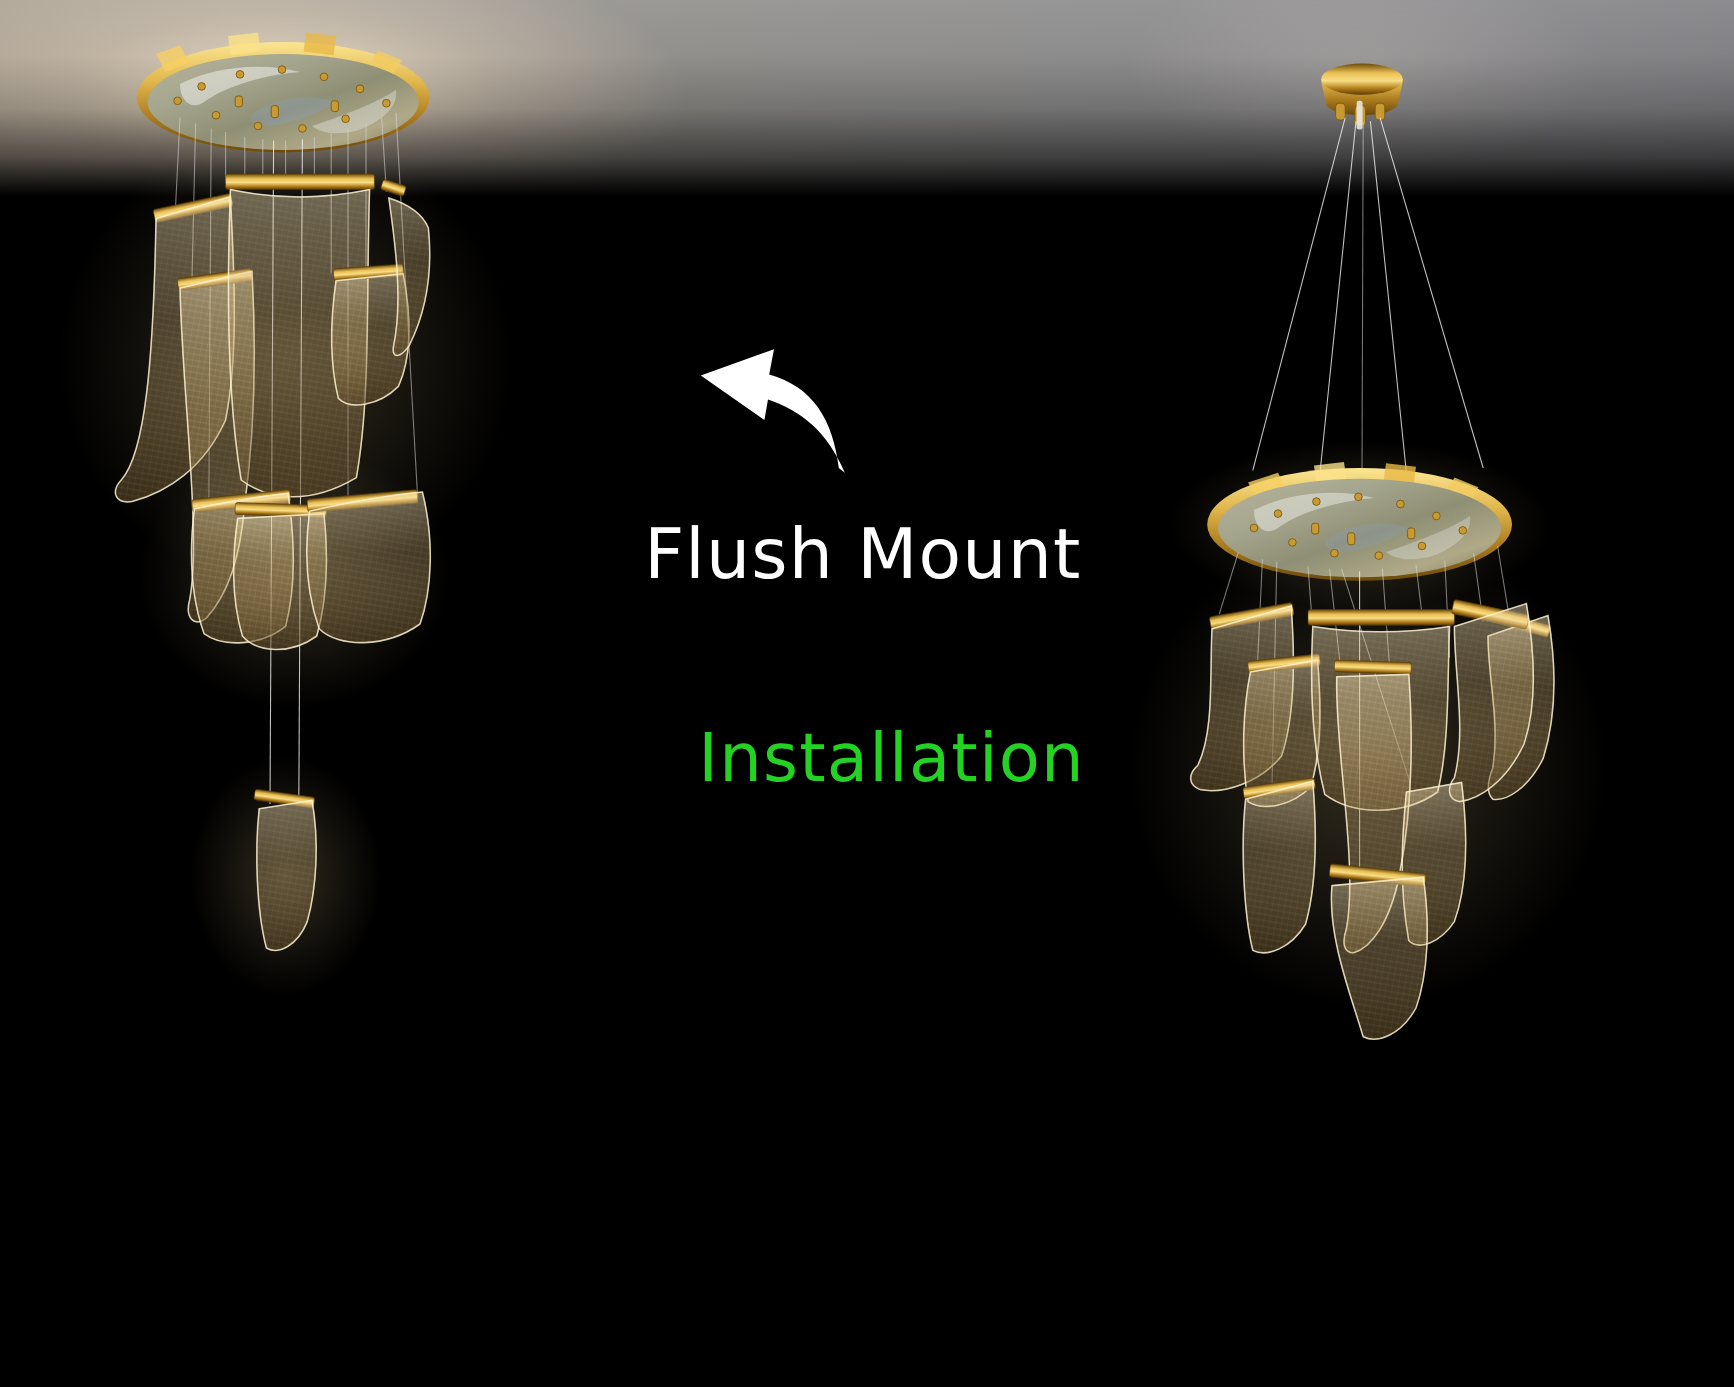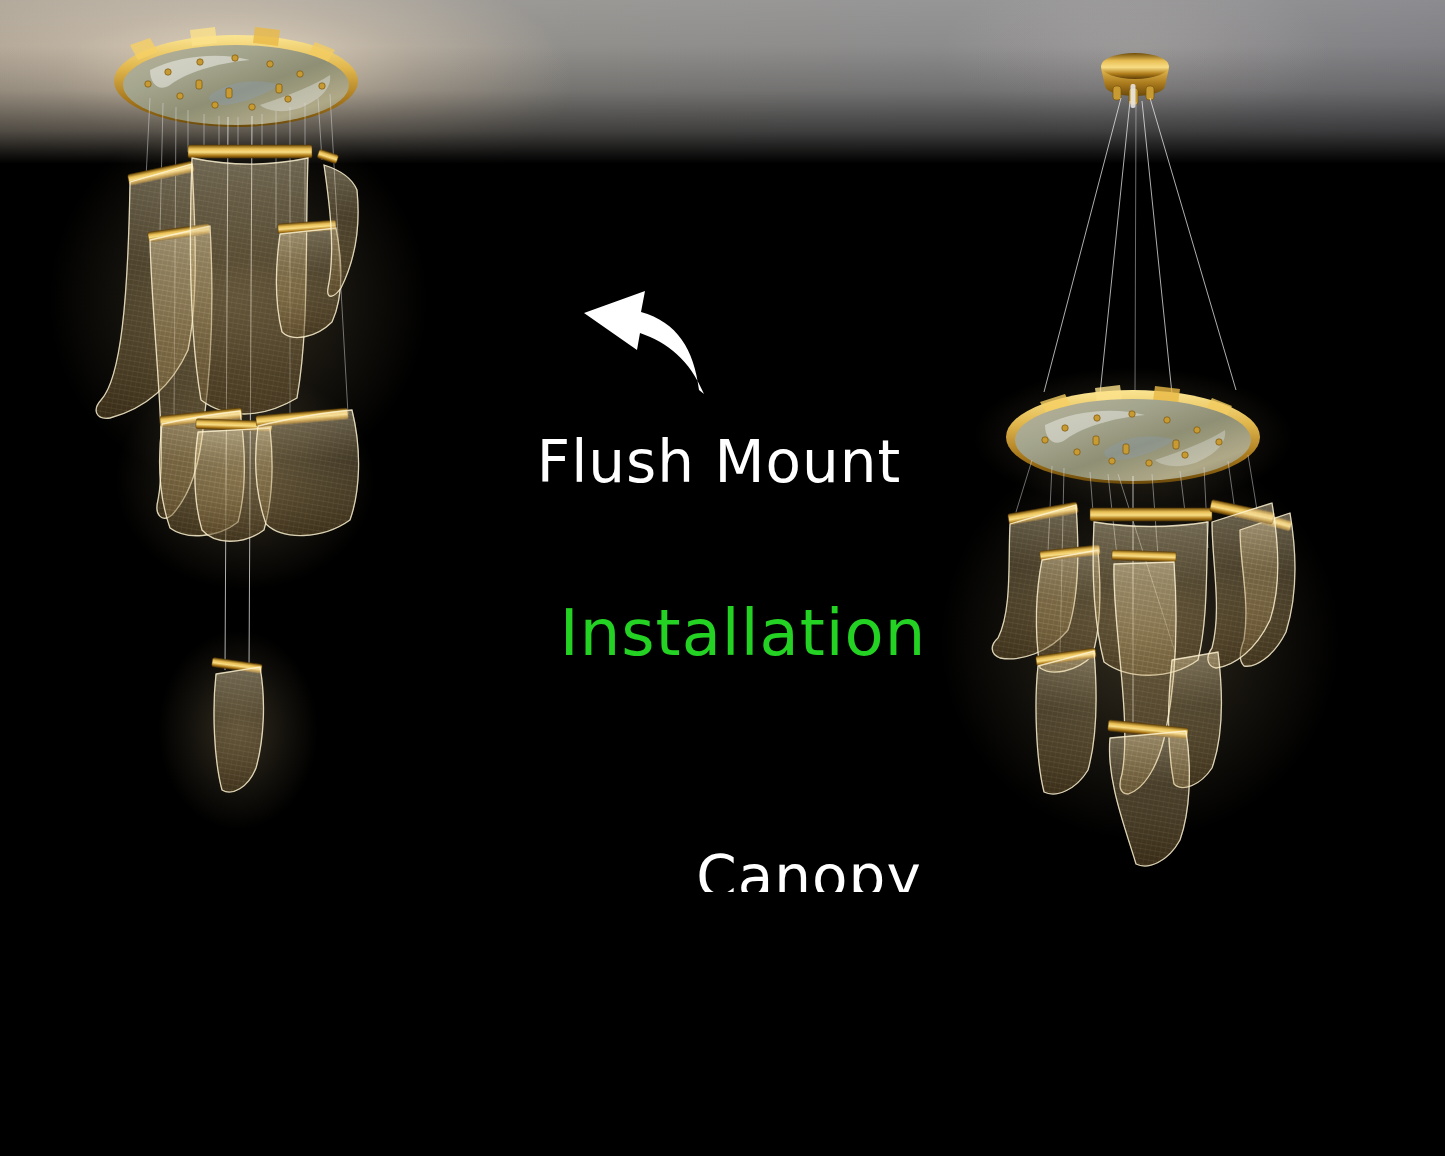--- a/index.html
+++ b/index.html
@@ -13,21 +13,21 @@
       radial-gradient(ellipse 260px 120px at 1135px 55px, rgba(190,185,178,0.35) 0%, rgba(150,148,144,0.0) 75%),
       linear-gradient(to right,#a79d8e 0%, #949089 22%, #8d8c8a 48%, #8a898b 75%, #7f7e82 100%);}
   .wall{position:absolute;left:0;top:163px;width:1445px;height:993px;background:#000;}
   .scene-svg{position:absolute;left:0;top:0;}
   
   .label{position:absolute;transform:translateX(-50%);white-space:nowrap;
          color:var(--label-white,#fff);font-size:58px;letter-spacing:1px;}
   .label-flush{left:719px;top:428px;}
   .label-canopy{left:809px;top:843px;}
   .label-title{position:absolute;left:743px;top:596px;transform:translateX(-50%);
-               text-align:left;color:var(--accent-green,#23d223);font-size:64px;
+               text-align:left;color:var(--accent-green,#23d223);font-size:56px;
                line-height:74px;letter-spacing:1px;white-space:nowrap;}
   
   .cable{stroke:rgba(218,218,220,0.55);stroke-width:0.9;}
   .cable.bright{stroke:rgba(242,242,244,0.8);}
   .panel{fill:url(#panelGrad);stroke:rgba(255,242,205,0.78);stroke-width:1.3;}
   .panel-mesh{fill:url(#mesh);stroke:rgba(255,250,228,0.45);stroke-width:0.6;}
   .goldbar{fill:url(#goldBar);stroke:rgba(90,60,10,0.8);stroke-width:0.6;}
   .anchor{fill:#c79a32;stroke:#7a5510;stroke-width:0.7;}
   .arrow{fill:#fff;}
 </style>
@@ -259,15 +259,14 @@
     </g>
 
     <path class="arrow" d="M699,390 C694,349 677,322 641,312 L645,291 L584,313 L637,350 L640,333 C668,343 689,359 704,394 Z"></path>
     <path class="arrow" d="M810,951 C816,996 835,1023 873,1031 L869,1013 L931,1036 L871,1062 L870,1044 C840,1037 822,1012 816,953 Z"></path>
   </svg>
 
   <div class="label label-flush">Flush Mount</div>
   <div class="label-title">
     <div>Installation</div>
   </div>
-  <div class="label label-canopy">Canopy</div>
 
 </div>
 
 </body></html>

